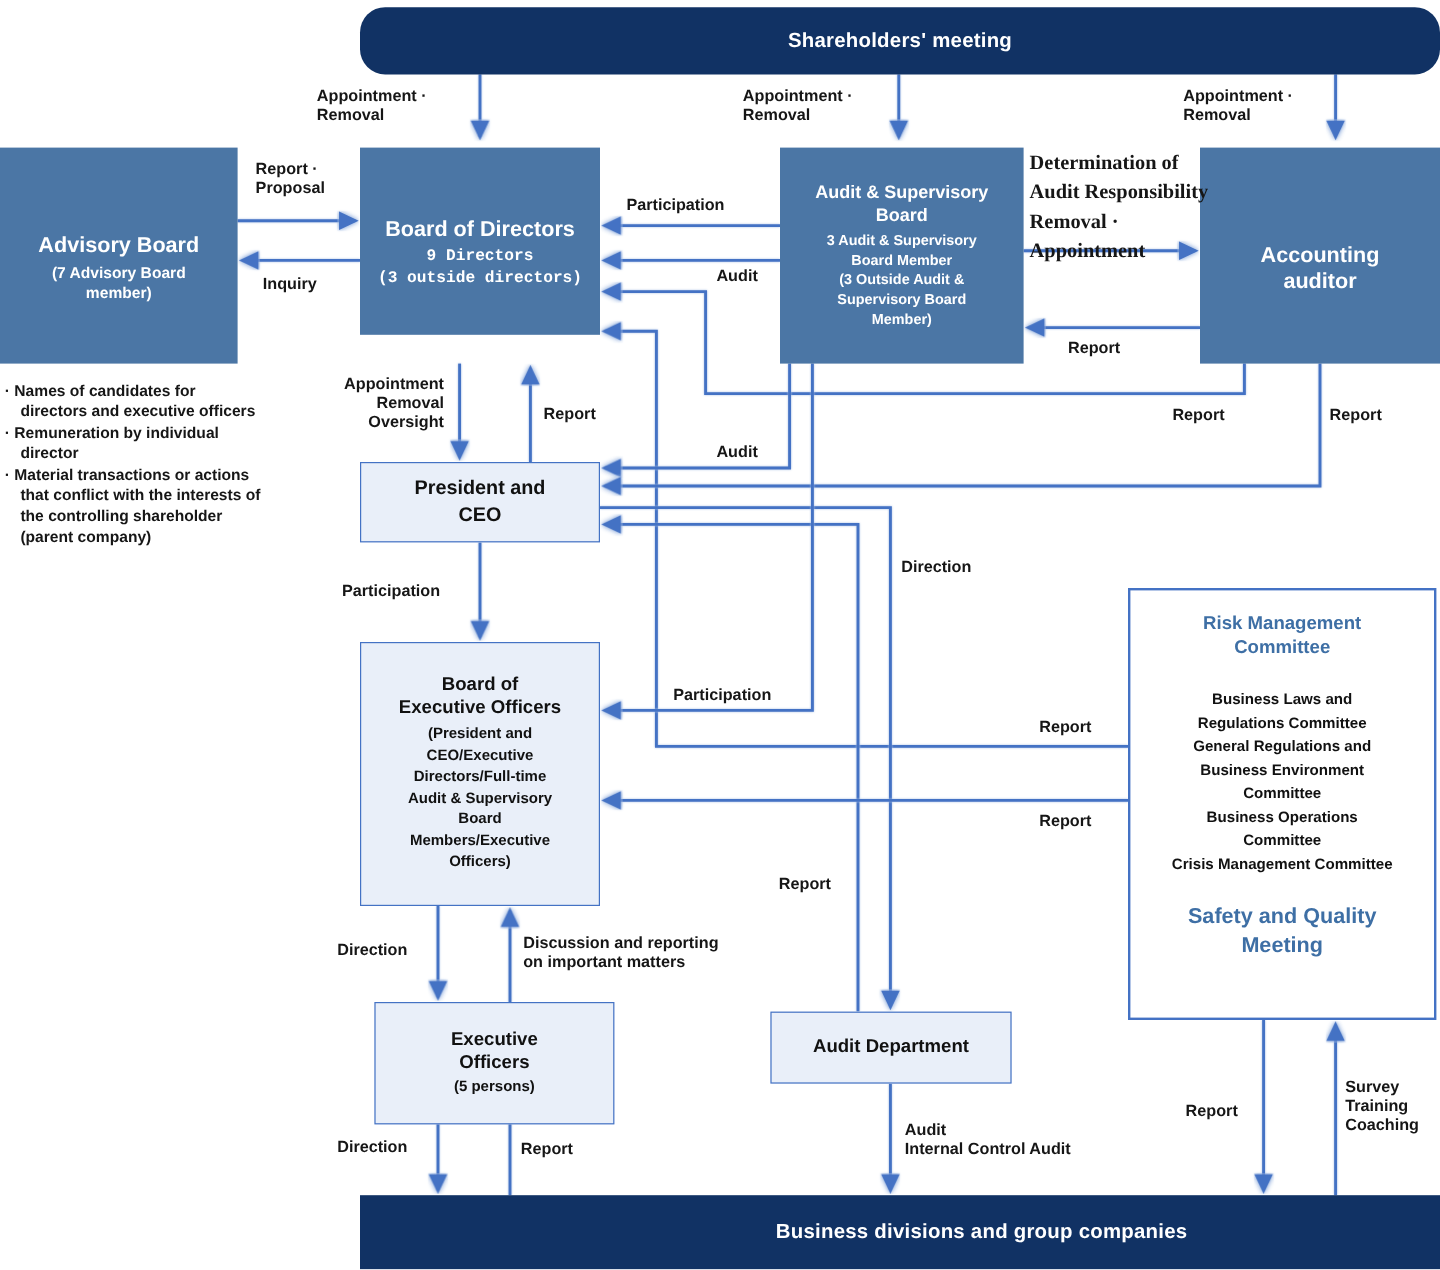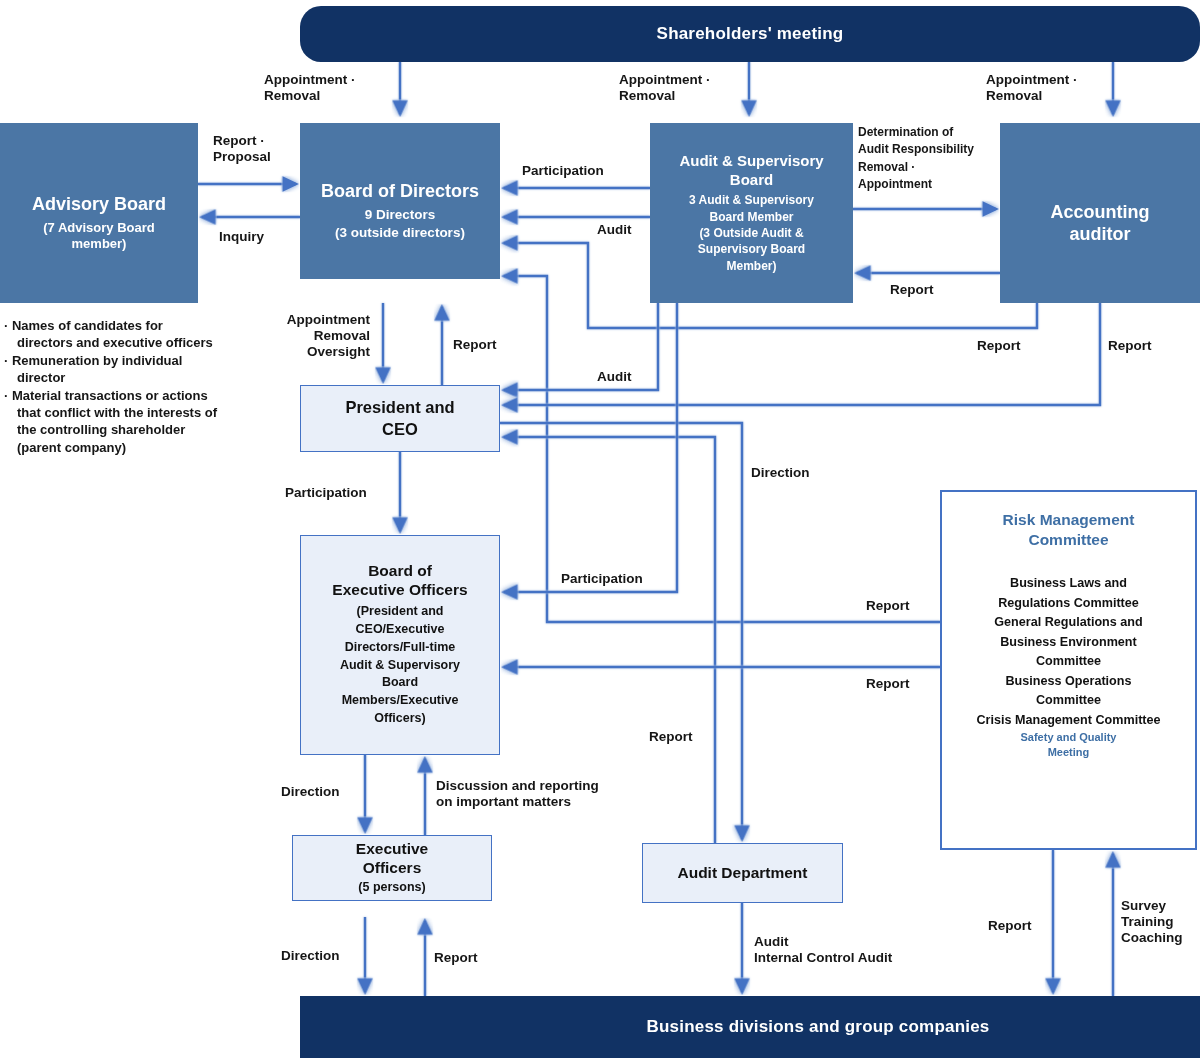--- a/index.html
+++ b/index.html
@@ -15,32 +15,32 @@
   .navy{background:#113264;color:#ffffff;}
   .blue{background:#4b76a5;color:#ffffff;}
   .lite{background:#e9eff9;border:1.5px solid #4472c4;color:#111;}
   .white{background:#ffffff;border:2px solid #4472c4;color:#111;}
   .pre{white-space:pre-line;}
   .bar-title{font-size:17px;letter-spacing:.2px;}
   .t18{font-size:18px;line-height:1.22;margin-top:21px;}
   .t16{font-size:16.5px;line-height:1.28;}
   .t15{font-size:15px;line-height:1.24;}
   .t155{font-size:15.5px;line-height:1.22;}
-  .s135{font-size:13.5px;line-height:1.3;margin-top:3px;}
+  .s135{font-size:13.5px;line-height:1.3;margin-top:3px;font-family:Liberation Mono, monospace;}
   .s13{font-size:13px;line-height:1.28;margin-top:4px;}
   .s125{font-size:12.5px;line-height:1.42;margin-top:3px;}
   .s12{font-size:12px;line-height:1.36;margin-top:3px;}
   .steel{color:#3e6fa5;}
   .lbl{position:absolute;font-size:13.5px;line-height:1.2;white-space:pre-line;color:#161616;}
-  .lbl.small{font-size:12px;line-height:1.44;}
+  .lbl.small{font-size:17px;line-height:1.44;font-family:Liberation Serif, serif;}
   .notes{position:absolute;left:4px;top:317px;width:280px;font-size:13px;line-height:17.4px;color:#161616;}
   .notes .cont{padding-left:13px;}
   .rmc-title{font-size:15.5px;line-height:1.3;margin-top:4px;}
   .rmc-body{font-size:12.6px;line-height:1.55;margin-top:24px;}
-  .rmc-footer{font-size:11px;line-height:1.3;}
+  .rmc-footer{font-size:18px;line-height:1.3;margin-top:22px;}
 </style>
 </head>
 <body>
 
 <div id="stage">
 
   <svg id="wires" viewBox="0 0 1200 1058">
     <defs>
       <marker id="ah" markerWidth="8" markerHeight="8" refX="6.2" refY="4" orient="auto">
         <path d="M0.6,0.8 L7.4,4 L0.6,7.2 Z" fill="#4472c4"></path>
@@ -118,21 +118,21 @@
 Executive Officers</div>
     <div class="s125 pre">(President and
 CEO/Executive
 Directors/Full-time
 Audit &amp; Supervisory
 Board
 Members/Executive
 Officers)</div>
   </div>
 
-  <div class="box lite" style="left:292px;top:835px;width:200px;height:66px;">
+  <div class="box lite" style="left:312px;top:835px;width:200px;height:102px;">
     <div class="t155 pre">Executive
 Officers</div>
     <div class="s125" style="margin-top:1px;">(5 persons)</div>
   </div>
 
   <div class="box lite" style="left:642px;top:843px;width:201px;height:60px;">
     <div class="t155">Audit Department</div>
   </div>
 
   <div class="box white" style="left:940px;top:490px;width:257px;height:360px;justify-content:flex-start;padding-top:14px;">

